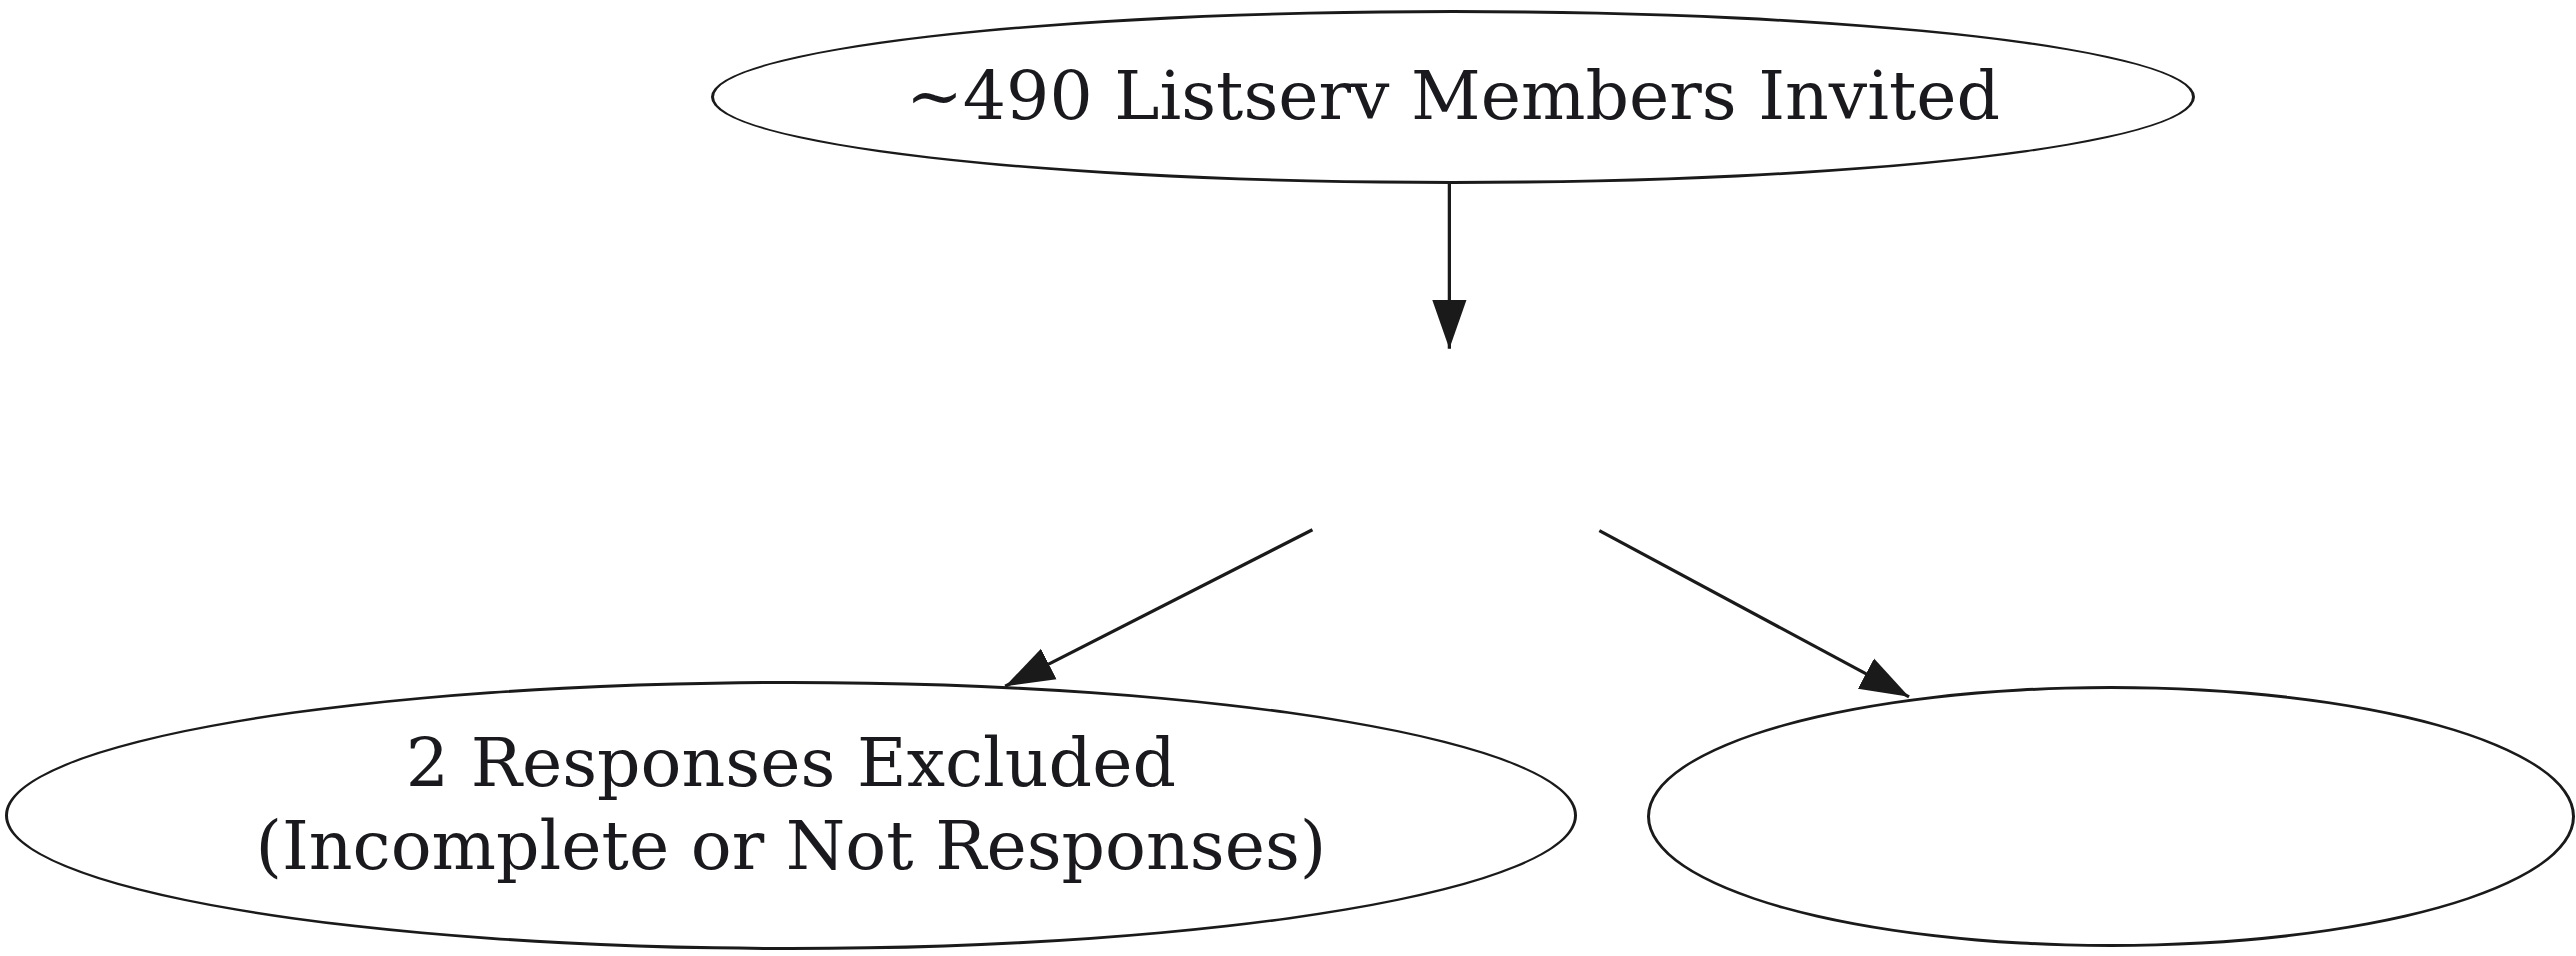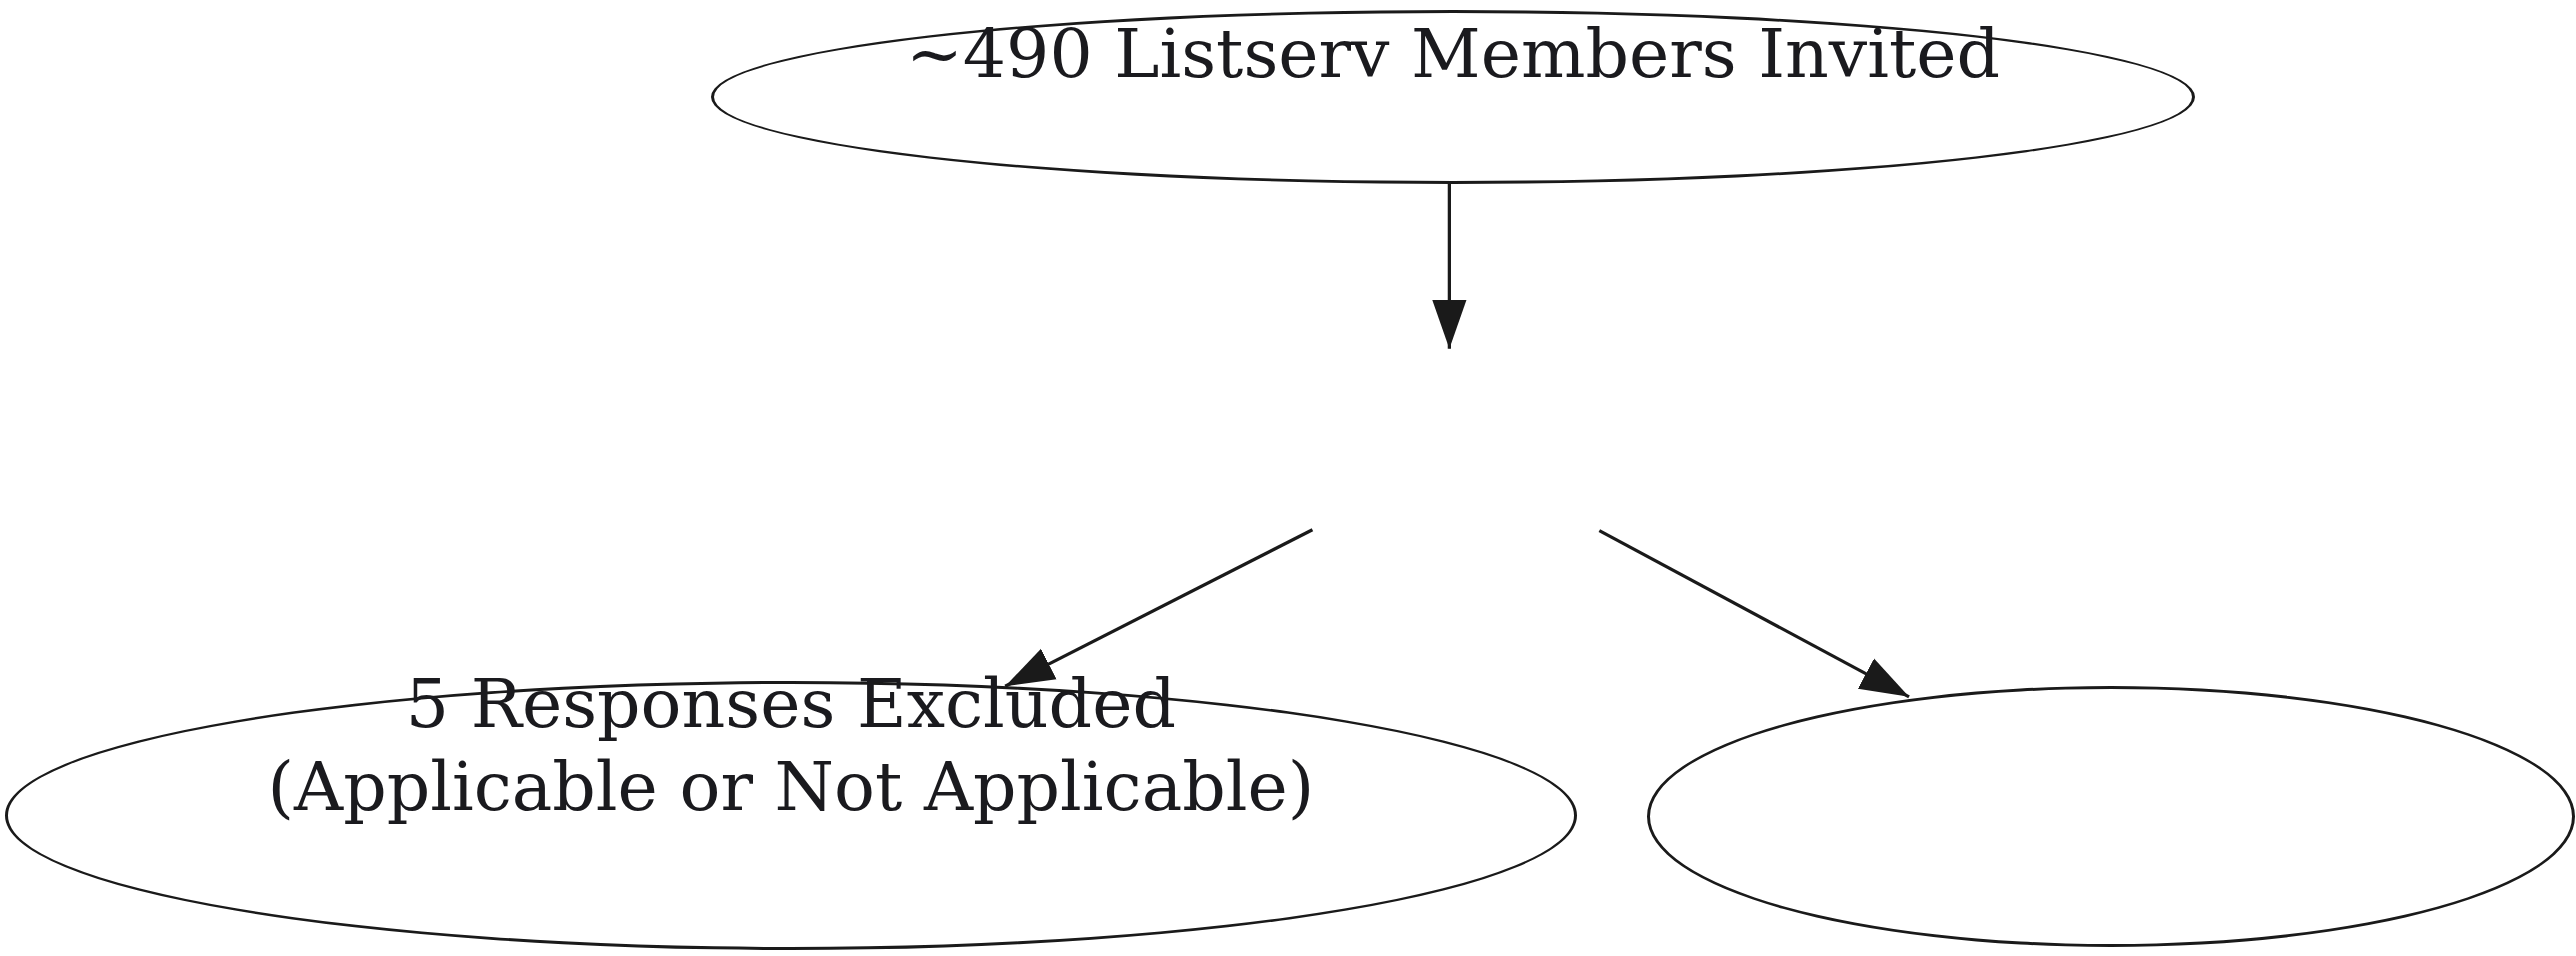--- a/index.html
+++ b/index.html
@@ -42,21 +42,21 @@
   }
   .node {
     position: absolute;
     z-index: 2;
     background: var(--bg);
     border: 3.3px solid var(--stroke);
     border-radius: 50%;
     display: flex;
     flex-direction: column;
     align-items: center;
-    justify-content: flex-start;
+    justify-content: center;
     text-align: center;
     font-size: 68px;
     line-height: 1.22;
     white-space: nowrap;
   }
   .node .line {
     display: block;
   }
   
   #node-invited  { left: 711px;  top: 9.8px;  width: 1484px; height: 174px; }
@@ -84,22 +84,22 @@
   <div class="node" id="node-invited">
     <div class="label">
       <span class="line">~490 Listserv Members Invited</span>
       <span class="line"></span>
     </div>
   </div>
 
 
   <div class="node" id="node-excluded">
     <div class="label">
-      <span class="line">5 Responses Excluded</span>
-      <span class="line">(Applicable or Not Applicable)</span>
+      <span class="line">2 Responses Excluded</span>
+      <span class="line">(Incomplete or Not Responses)</span>
     </div>
   </div>
 
   <div class="node" id="node-included">
     <div class="label">
     </div>
   </div>
 
 </div>
 

